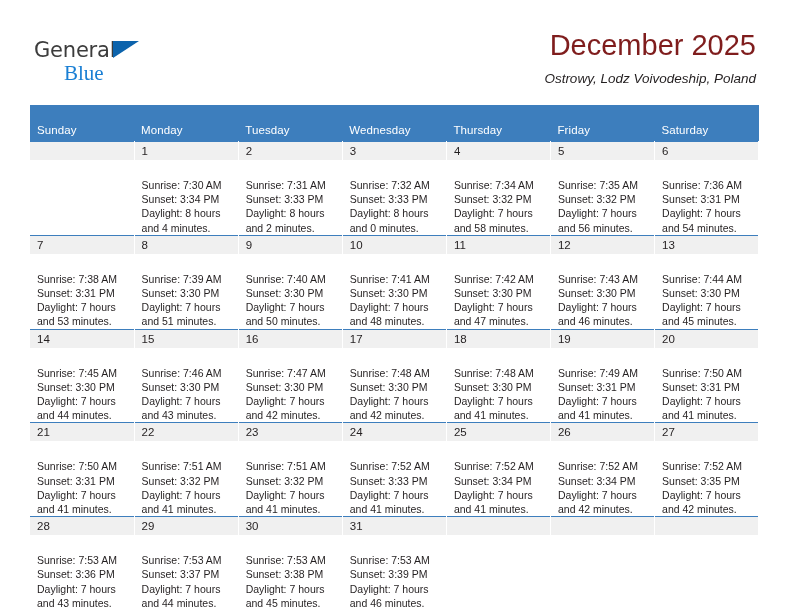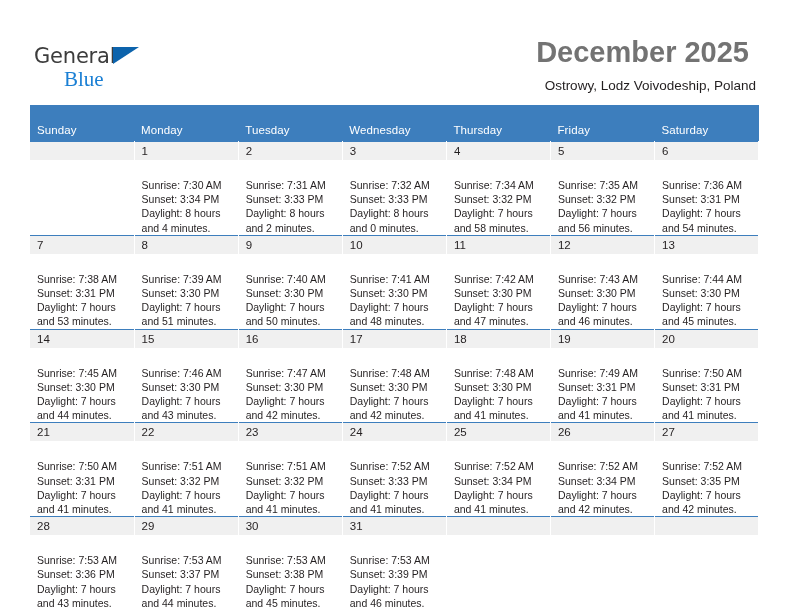--- a/index.html
+++ b/index.html
@@ -19,21 +19,21 @@
   
   .page-header {
     position: relative;
     height: 72px;
     padding: 30px 34px 0 34px;
     box-sizing: border-box;
   }
   .brand {
     position: absolute;
     left: 34px;
-    top: 46px;
+    top: 40px;
     width: 180px;
     height: 48px;
   }
   .brand-general {
     font-size: 21px;
     letter-spacing: -0.2px;
     color: #3c3c3c;
     font-family: "DejaVu Sans", sans-serif;
     line-height: 1;
     display: inline-block;
@@ -57,31 +57,32 @@
     margin-top: 2px;
     margin-left: 30px;
   }
 
   .title-block {
     text-align: right;
     padding-right: 2px;
   }
   .cal-title {
     font-size: 29px;
-    font-weight: bold;
-    color: #737373;
+    font-weight: normal;
+    color: #7f1d1d;
     line-height: 1.1;
     letter-spacing: 0px;
-    margin: 7px;
+    margin: 0;
   }
   .cal-subtitle {
     font-size: 13.5px;
     color: #231f20;
     margin-top: 9px;
     line-height: 1.2;
+    font-style: italic;
   }
 
   
   .calendar {
     position: absolute;
     left: 30px;
     top: 105px;
     width: 729px;
     border-collapse: collapse;
     table-layout: fixed;

